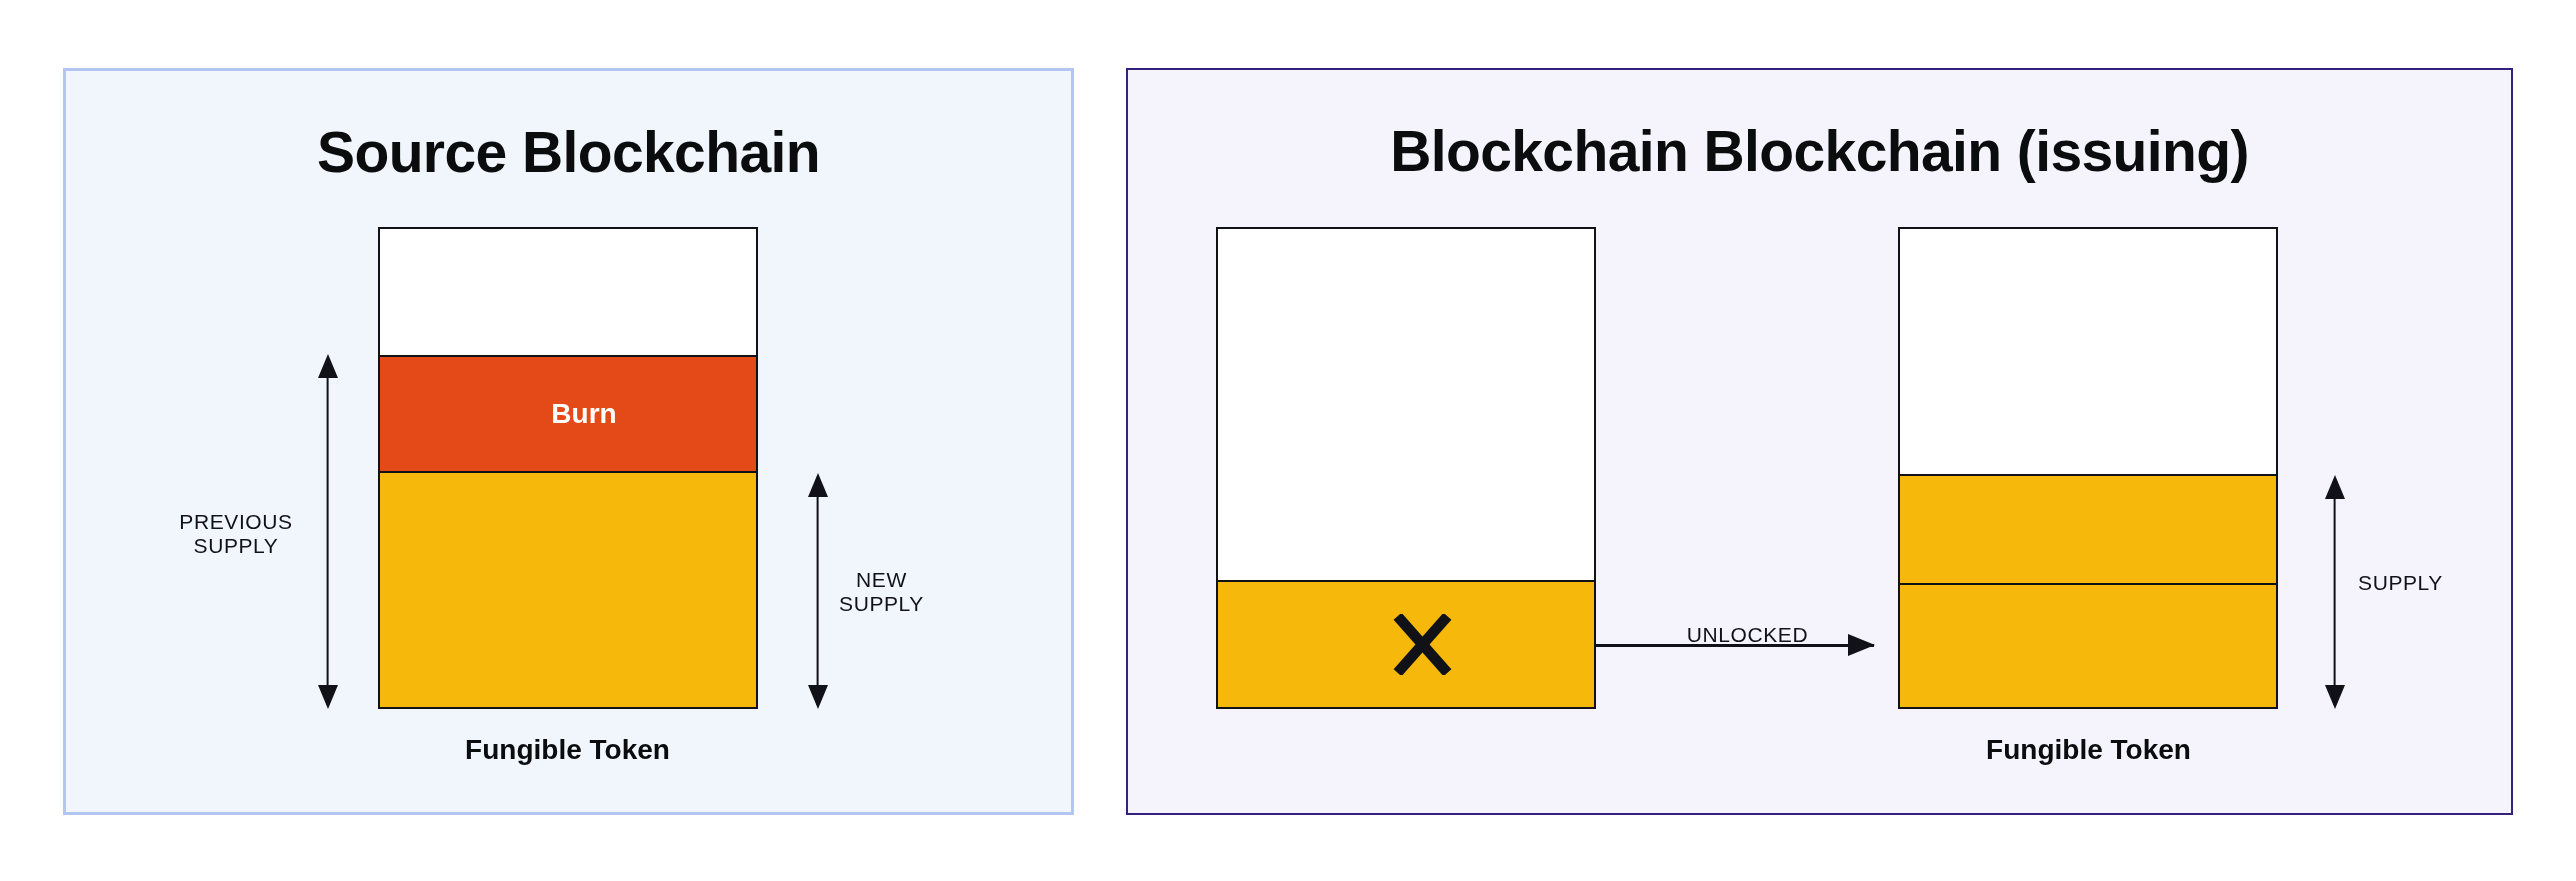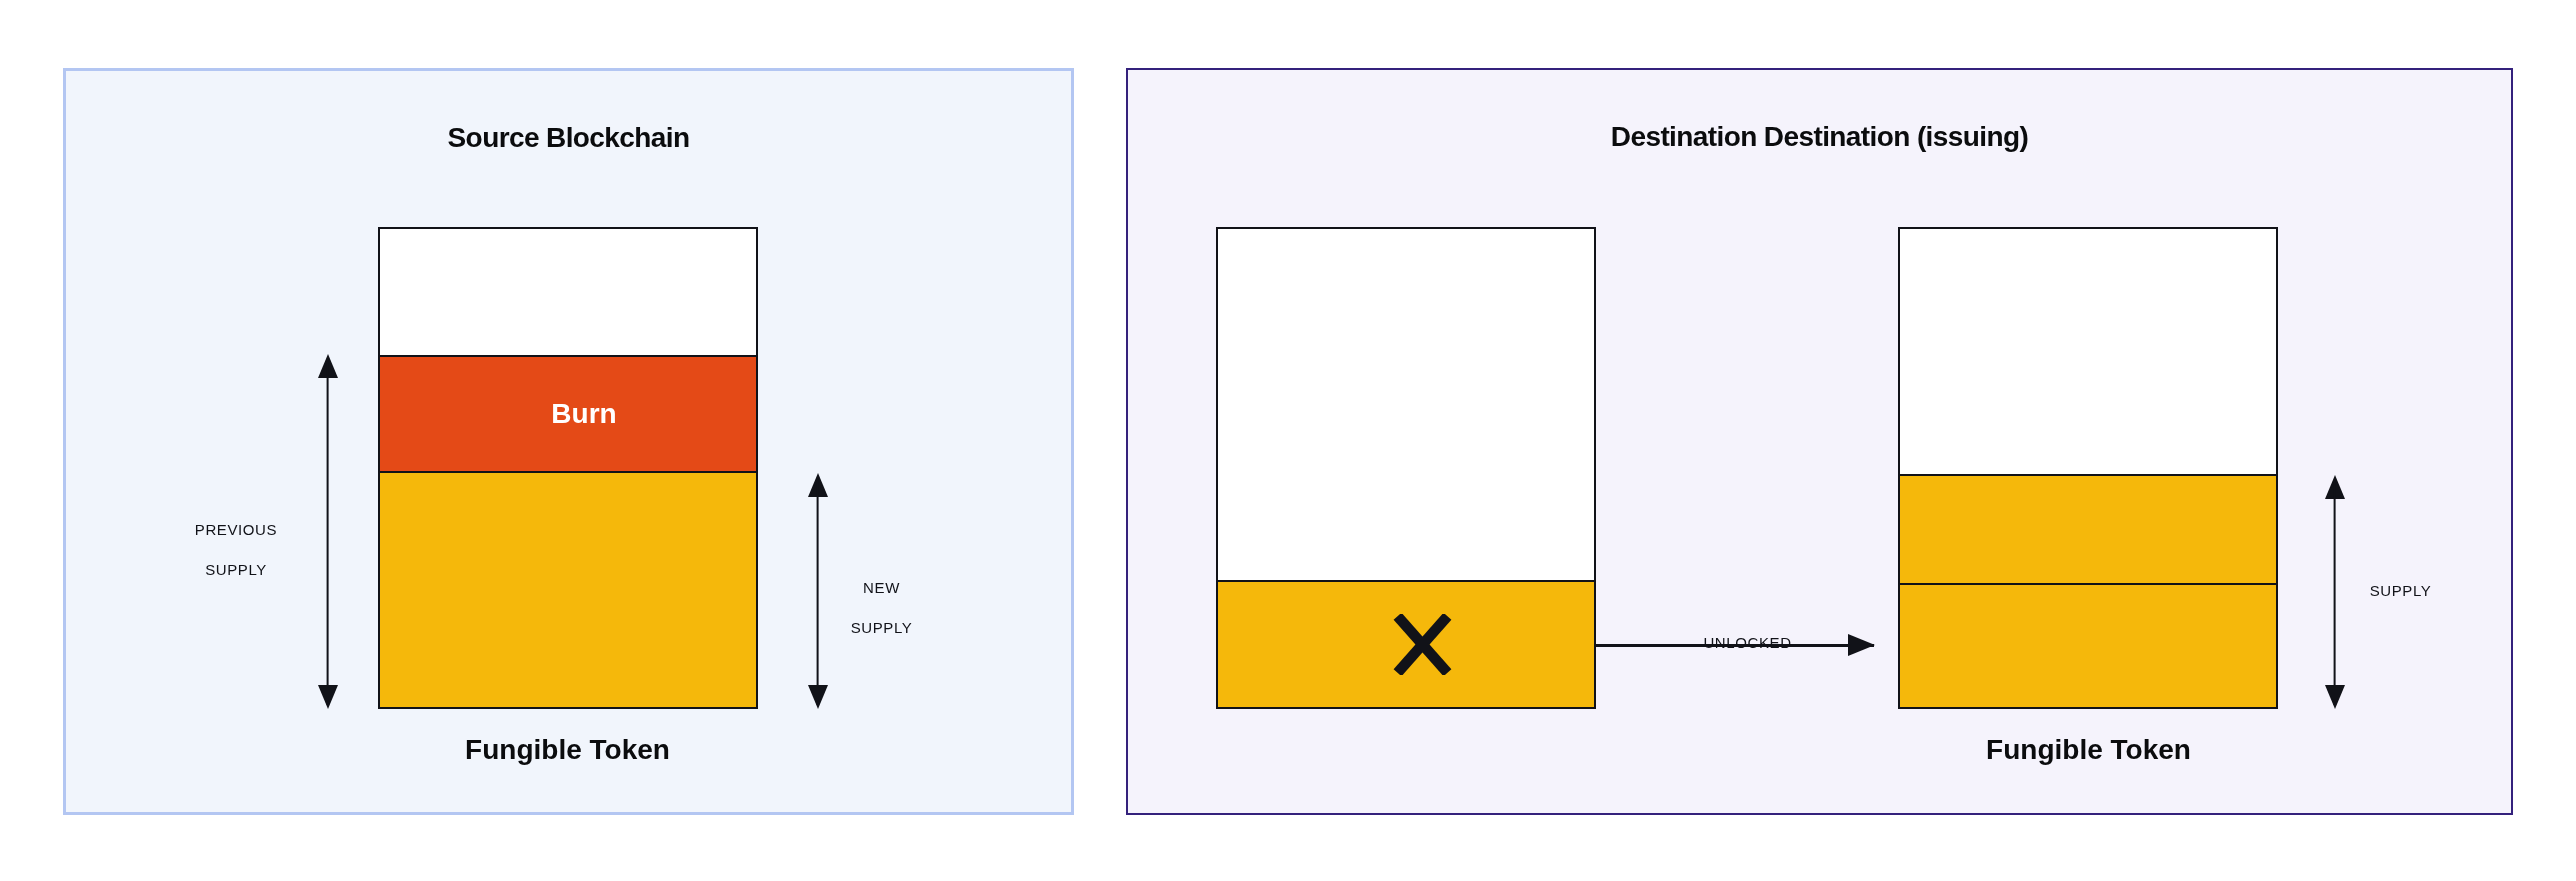--- a/index.html
+++ b/index.html
@@ -12,21 +12,21 @@
   *{box-sizing:border-box; margin:0; padding:0;}
   html,body{background:var(--page_bg);}
   body{font-family:"Liberation Sans","DejaVu Sans",sans-serif; color:var(--ink);}
   .canvas{position:relative; width:2576px; height:881px; background:var(--page_bg); overflow:hidden;}
 
   .panel{position:absolute; top:68px; height:747px;}
   .panel.source{left:63px; width:1011px; background:var(--source_panel_bg); border:3.3px solid var(--source_panel_border);}
   .panel.dest{left:1126px; width:1387px; background:var(--dest_panel_bg); border:2.8px solid var(--dest_panel_border);}
 
   .panel-title{position:absolute; left:0; right:0; top:53px; text-align:center;
-    font-size:28px; font-weight:700; letter-spacing:-0.6px; color:var(--title_ink); line-height:1;}
+    font-size:57px; font-weight:700; letter-spacing:-0.6px; color:var(--title_ink); line-height:1;}
 
   
   .bar{position:absolute; top:227px; width:380px; height:482px; background:var(--bar_bg);
     border:2.2px solid var(--ink); display:flex; flex-direction:column;}
   .bar .seg{width:100%;padding-left:32px;}
   .seg.white{background:var(--bar_bg);}
   .seg.red{background:var(--burn_red); border-top:2.2px solid var(--ink); border-bottom:2.2px solid var(--ink);
     display:flex; align-items:center; justify-content:center;}
   .seg.yellow{background:var(--token_yellow);}
   .seg.topline{border-top:2.2px solid var(--ink);}
@@ -35,22 +35,22 @@
   .bar-pool{left:1216px;}
   .bar-dest{left:1898px;}
 
   .burn-text{color:var(--burn_text); font-size:28px; font-weight:700; letter-spacing:0;}
 
   .caption{position:absolute; top:733px; text-align:center; font-size:28px; font-weight:700; color:var(--title_ink); line-height:1.2;}
   .caption.c-source{left:345px; width:445px;}
   .caption.c-pool{left:1239px; width:334px;}
   .caption.c-dest{left:1866px; width:445px;}
 
-  .small-label{position:absolute; text-align:center; font-size:15px; font-weight:400;
-    letter-spacing:0.6px; line-height:40px; color:var(--ink); white-space:pre-line;}
+  .small-label{position:absolute; text-align:center; font-size:21px; font-weight:400;
+    letter-spacing:0.6px; line-height:24px; color:var(--ink); white-space:pre-line;}
   .lbl-prev{left:136px; top:510px; width:200px;}
   .lbl-new{left:798px; top:568px; width:167px;}
   .lbl-unlocked{left:1636px; top:623px; width:223px;}
   .lbl-supply{left:2345px; top:571px; width:111px;}
 
   
   .varrow{position:absolute; width:21px;}
   .varrow .shaft{position:absolute; left:50%; top:4.5px; bottom:4.5px; width:2.8px; transform:translateX(-50%); background:var(--ink);}
   .varrow::before{content:""; position:absolute; top:0; left:50%; transform:translateX(-50%);
     width:0; height:0; border-left:10.6px solid transparent; border-right:10.6px solid transparent; border-bottom:24.5px solid var(--ink);}
@@ -94,21 +94,21 @@
 
   <div class="varrow arr-new">
     <span class="shaft"></span>
   </div>
   <div class="small-label lbl-new">NEW
 SUPPLY</div>
 
   <div class="caption c-source">Fungible Token</div>
 
   <section class="panel dest">
-    <h2 class="panel-title">Destination Destination (issuing)</h2>
+    <h2 class="panel-title">Blockchain Blockchain (issuing)</h2>
   </section>
 
   <div class="bar bar-pool">
     <div class="seg white" style="height:351px"></div>
     <div class="seg yellow topline" style="height:127px">
       <div class="x-wrap">
         <svg width="59" height="61" viewBox="0 0 106 110" aria-hidden="true">
           <line x1="8" y1="4" x2="98" y2="106" stroke="#111218" stroke-width="19"></line>
           <line x1="98" y1="4" x2="8" y2="106" stroke="#111218" stroke-width="19"></line>
         </svg>

